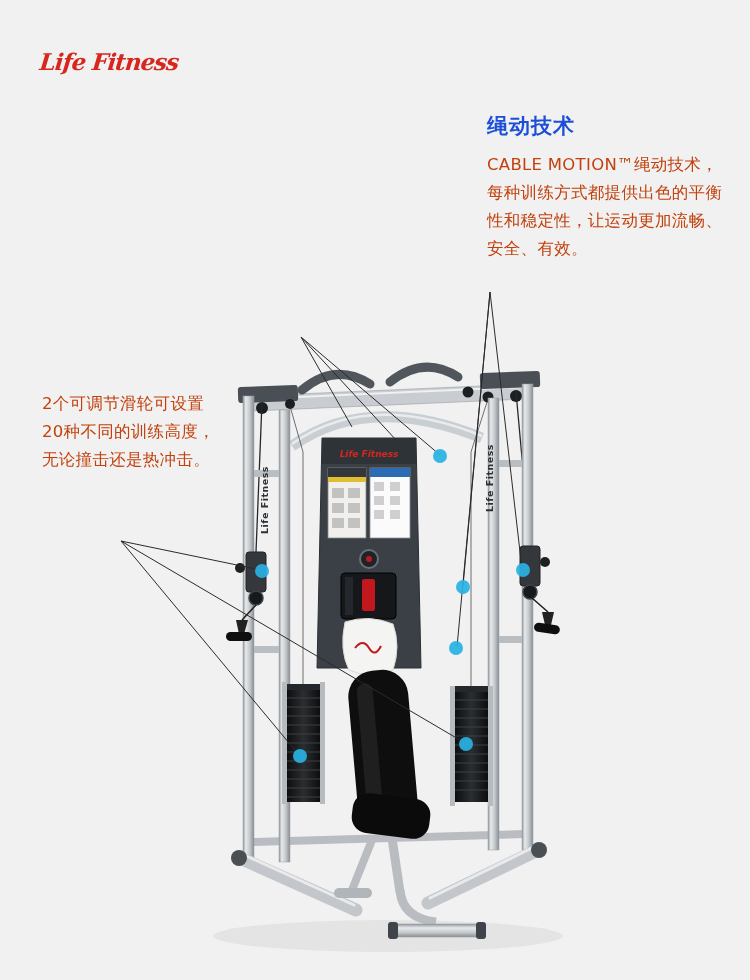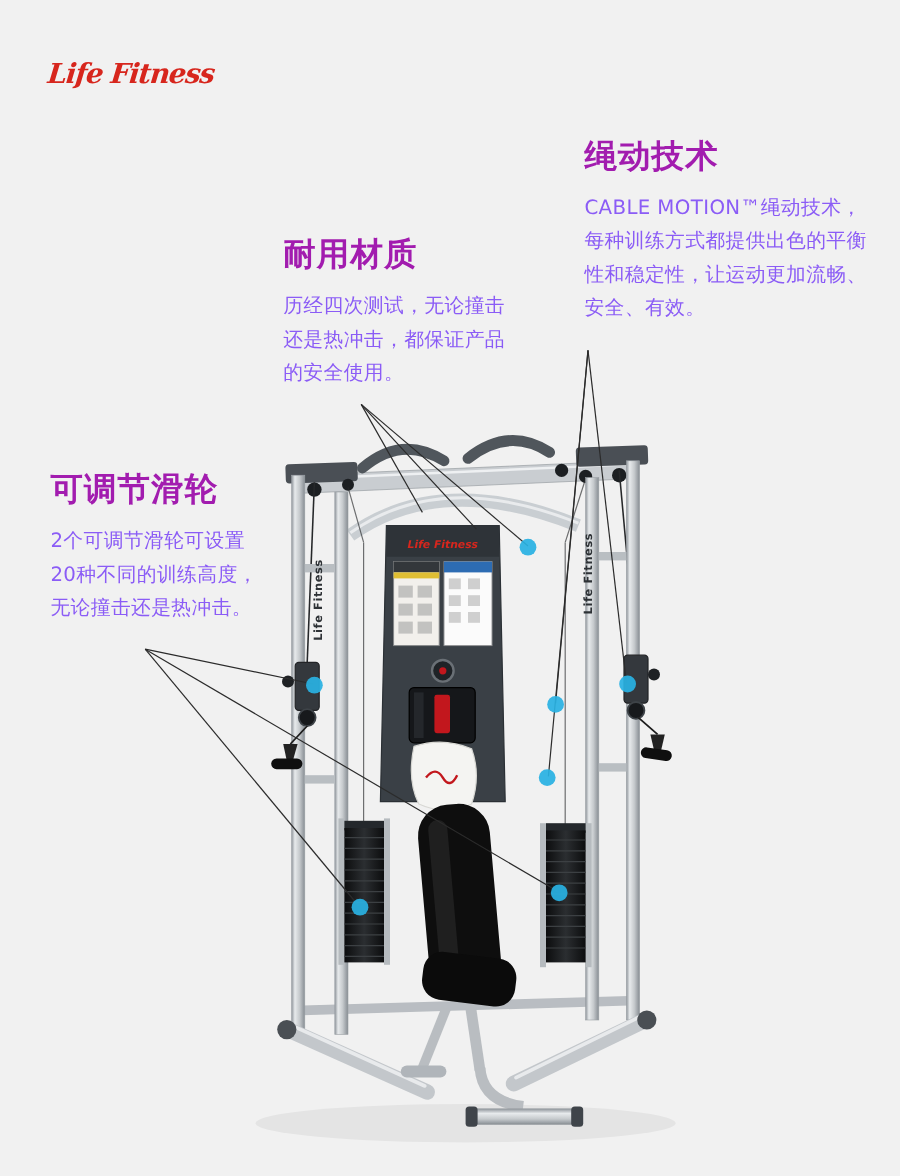--- a/index.html
+++ b/index.html
@@ -15,51 +15,46 @@
     position:absolute;left:40px;top:48px;
     font-family:"DejaVu Serif","Liberation Serif",serif;
     font-style:italic;font-weight:bold;
     font-size:23px;letter-spacing:-1px;
     color:#d7261d;
     transform:skewX(-6deg);
     white-space:nowrap;
   }
   .anno{position:absolute;z-index:3;}
   .anno .title{
-    font-size:27px;font-weight:700;color:#a21caf;
+    font-size:21px;font-weight:700;color:#1d4ed8;
     margin:0 0 11px 0;letter-spacing:1px;
   }
   .anno .body{
-    font-size:16.5px;line-height:1.7;color:#8b5cf6;
+    font-size:16.5px;line-height:1.7;color:#c2410c;
     margin:0;letter-spacing:0.3px;
   }
   .anno-cable{left:487px;top:112px;width:240px;}
   .anno-durable{left:236px;top:194px;width:198px;}
   .anno-pulley{left:42px;top:390px;width:178px;}
   svg.scene{position:absolute;left:0;top:0;z-index:1;}
 </style>
 </head>
 <body>
 
 <div class="stage">
 
   <div class="logo">Life Fitness</div>
 
   <div class="anno anno-cable">
     <div class="title">绳动技术</div>
     <p class="body">CABLE MOTION™绳动技术，每种训练方式都提供出色的平衡性和稳定性，让运动更加流畅、安全、有效。</p>
   </div>
 
-  <div class="anno anno-durable">
-    <div class="title">耐用材质</div>
-    <p class="body">历经四次测试，无论撞击还是热冲击，都保证产品的安全使用。</p>
-  </div>
 
   <div class="anno anno-pulley">
-    <div class="title">可调节滑轮</div>
     <p class="body">2个可调节滑轮可设置20种不同的训练高度， 无论撞击还是热冲击。</p>
   </div>
 
   <svg class="scene" width="750" height="980" viewBox="0 0 750 980">
     <defs>
       <linearGradient id="railV" x1="0" y1="0" x2="1" y2="0">
         <stop offset="0" stop-color="#8f959b"></stop>
         <stop offset="0.25" stop-color="#e7eaec"></stop>
         <stop offset="0.6" stop-color="#c6cacd"></stop>
         <stop offset="1" stop-color="#878d93"></stop>

